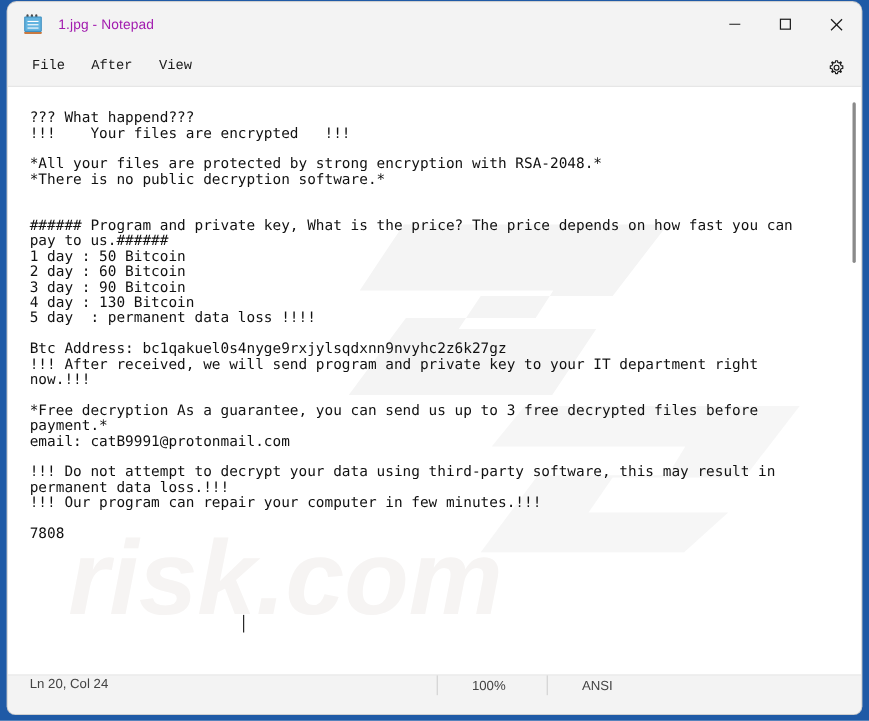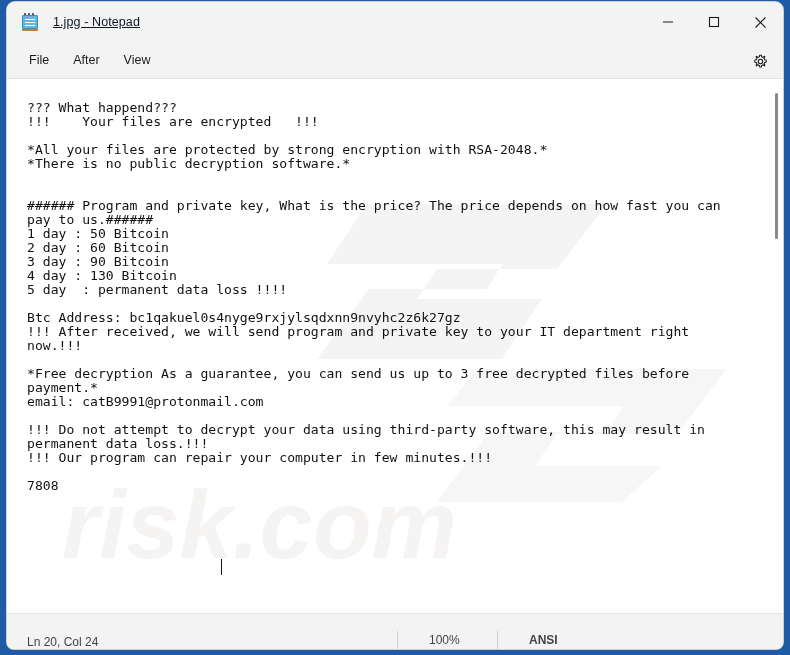--- a/index.html
+++ b/index.html
@@ -86,24 +86,23 @@
     background: #4a4a4a;
     border-radius: 1px;
   }
   #app-icon .s1 { left: 2px; }
   #app-icon .s2 { left: 6px; }
   #app-icon .s3 { left: 10px; }
 
   #window-title {
     margin-left: 15px;
     font-size: 12.5px;
-    color: #0f172a;
+    color: #a21caf;
     letter-spacing: 0.1px;
     white-space: nowrap;
-    text-decoration: underline;
   }
 
   #win-controls {
     position: absolute;
     right: 0;
     top: 0;
     height: 40px;
     display: flex;
   }
   .win-btn {
@@ -121,20 +120,21 @@
   
   #menubar {
     position: relative;
     height: 37px;
     flex: 0 0 37px;
     background: #f3f3f3;
     display: flex;
     align-items: center;
     padding-left: 10px;
     border-bottom: 1px solid #e3e3e3;
+    font-family: Liberation Mono, monospace;
   }
   .menu-item {
     font-size: 12.5px;
     color: #1b1b1b;
     padding: 5px 12px;
     border-radius: 4px;
     white-space: nowrap;
     cursor: default;
   }
   #settings-btn {
@@ -210,21 +210,21 @@
     border-radius: 2px;
   }
 
   
   #statusbar {
     flex: 0 0 36px;
     height: 36px;
     background: #f3f3f3;
     border-top: 1px solid #e3e3e3;
     display: flex;
-    align-items: flex-end;
+    align-items: flex-start;
     font-size: 12px;
     color: #444444;
   }
   #status-pos {
     padding-left: 20px;
     width: 390px;
     white-space: nowrap;
   }
   .status-cell {
     position: relative;
@@ -237,21 +237,21 @@
     content: "";
     position: absolute;
     left: 0;
     top: 0px;
     width: 1px;
     height: 18px;
     background: #d0d0d0;
   }
   #status-zoom { width: 100px; }
   #status-eol  { width: 172px; }
-  #status-enc  { width: 100px; font-weight: bold; }
+  #status-enc  { width: 100px; }
 </style>
 </head>
 <body>
 
 <div id="desktop">
 
   <div id="window">
 
     <div id="titlebar">
       <div id="app-icon">

